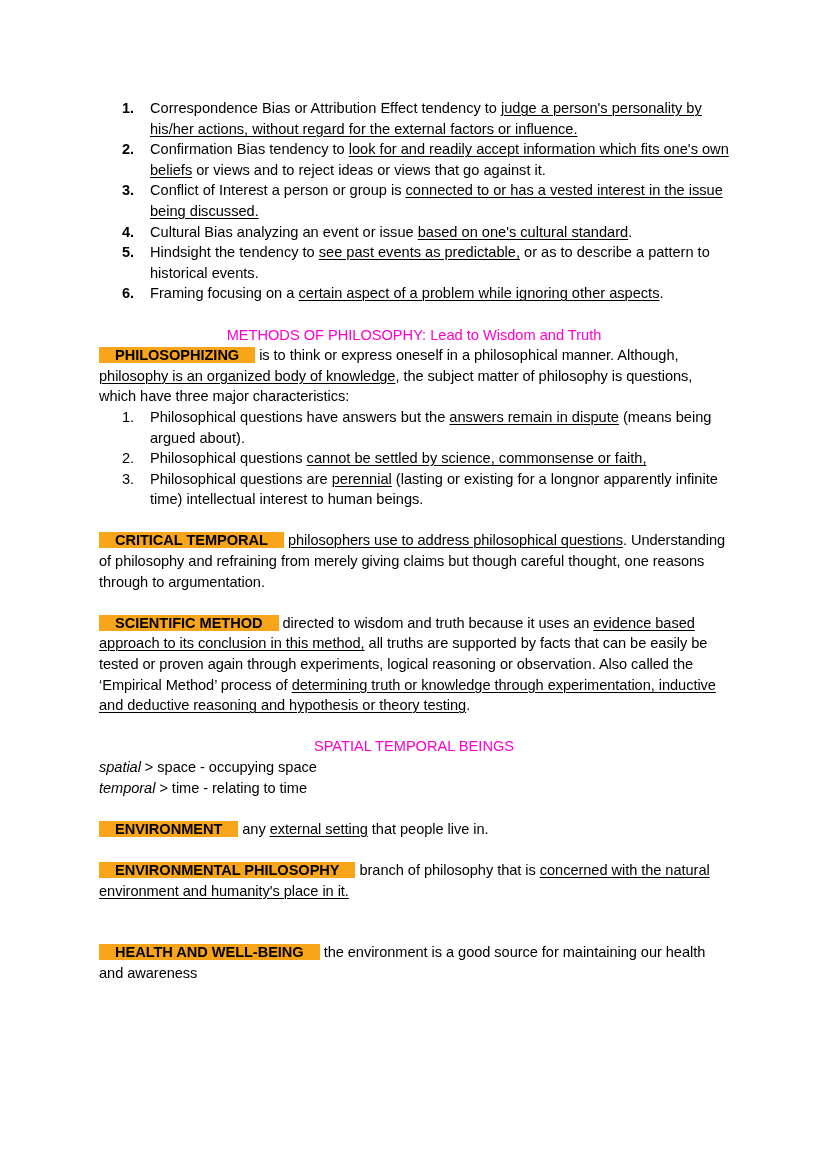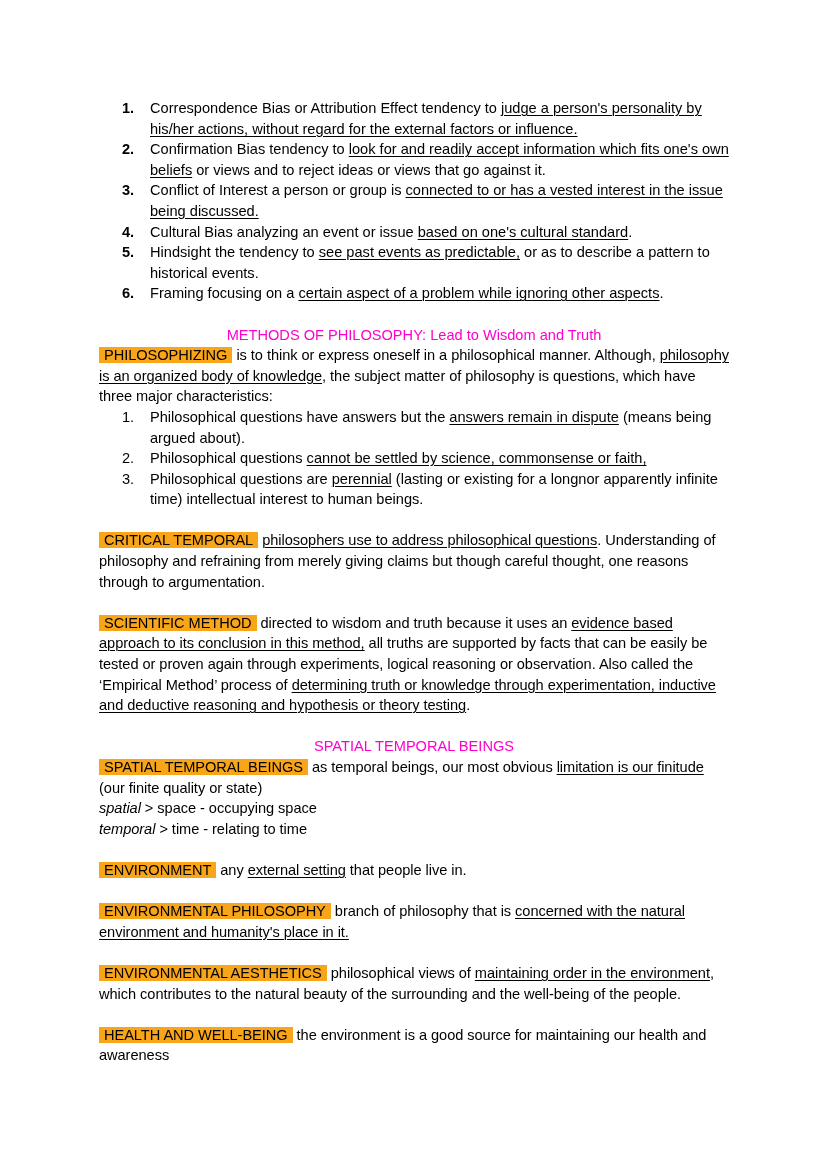--- a/index.html
+++ b/index.html
@@ -65,22 +65,22 @@
   
   .b { font-weight: normal; }
   .i { font-style: italic; }
   .u {
     text-decoration: underline;
     text-underline-offset: 2px;
     text-decoration-thickness: 1px;
   }
   .hl {
     background-color: #f9a51a;
-    font-weight: normal;
-    padding: 0 5px;
+    font-weight: bold;
+    padding: 0 16px;
     box-decoration-break: clone;
     -webkit-box-decoration-break: clone;
   }
   .section-heading {
     font-size: 14.6px;
     line-height: 20.6px;
     font-weight: normal;
     color: #ff00cc;
     text-align: center;
     margin: 0;
@@ -136,36 +136,34 @@
     <p class="para"><span class="hl">CRITICAL TEMPORAL</span><span> </span><span class="u">philosophers use to address philosophical questions</span><span>. Understanding of philosophy and refraining from merely giving claims but though careful thought, one reasons through to argumentation.</span></p>
 
     <div class="gap"></div>
 
     <p class="para"><span class="hl">SCIENTIFIC METHOD</span><span> directed to wisdom and truth because it uses an </span><span class="u">evidence based approach to its conclusion in this method,</span><span> all truths are supported by facts that can be easily be tested or proven again through experiments, logical reasoning or observation. Also called the </span><span class="b">‘Empirical Method’</span><span> process of </span><span class="u">determining truth or knowledge through experimentation, inductive and deductive reasoning and hypothesis or theory testing</span><span>.</span></p>
 
     <div class="gap"></div>
 
     <p class="section-heading">SPATIAL TEMPORAL BEINGS</p>
 
-    <p class="para"><span class="hl">SPATIAL TEMPORAL BEINGS</span><span> as temporal beings, our most obvious </span><span class="u">limitation is our finitude</span><span> (our finite quality or state)</span></p>
 
     <p class="para"><span class="i">spatial</span><span> &gt; space - occupying space</span></p>
 
     <p class="para"><span class="i">temporal</span><span> &gt; time - relating to time</span></p>
 
     <div class="gap"></div>
 
     <p class="para"><span class="hl">ENVIRONMENT</span><span> any </span><span class="u">external setting</span><span> that people live in.</span></p>
 
     <div class="gap"></div>
 
     <p class="para"><span class="hl">ENVIRONMENTAL PHILOSOPHY</span><span> branch of philosophy that is </span><span class="u">concerned with the natural environment and humanity's place in it.</span><span></span></p>
 
     <div class="gap"></div>
 
-    <p class="para"><span class="hl">ENVIRONMENTAL AESTHETICS</span><span> philosophical views of </span><span class="u">maintaining order in the environment</span><span>, which contributes to the natural beauty of the surrounding and the well-being of the people.</span></p>
 
     <div class="gap"></div>
 
     <p class="para"><span class="hl">HEALTH AND WELL-BEING</span><span> the environment is a good source for maintaining our health and awareness</span></p>
 
   </div>
 </div>
 
 </body></html>

